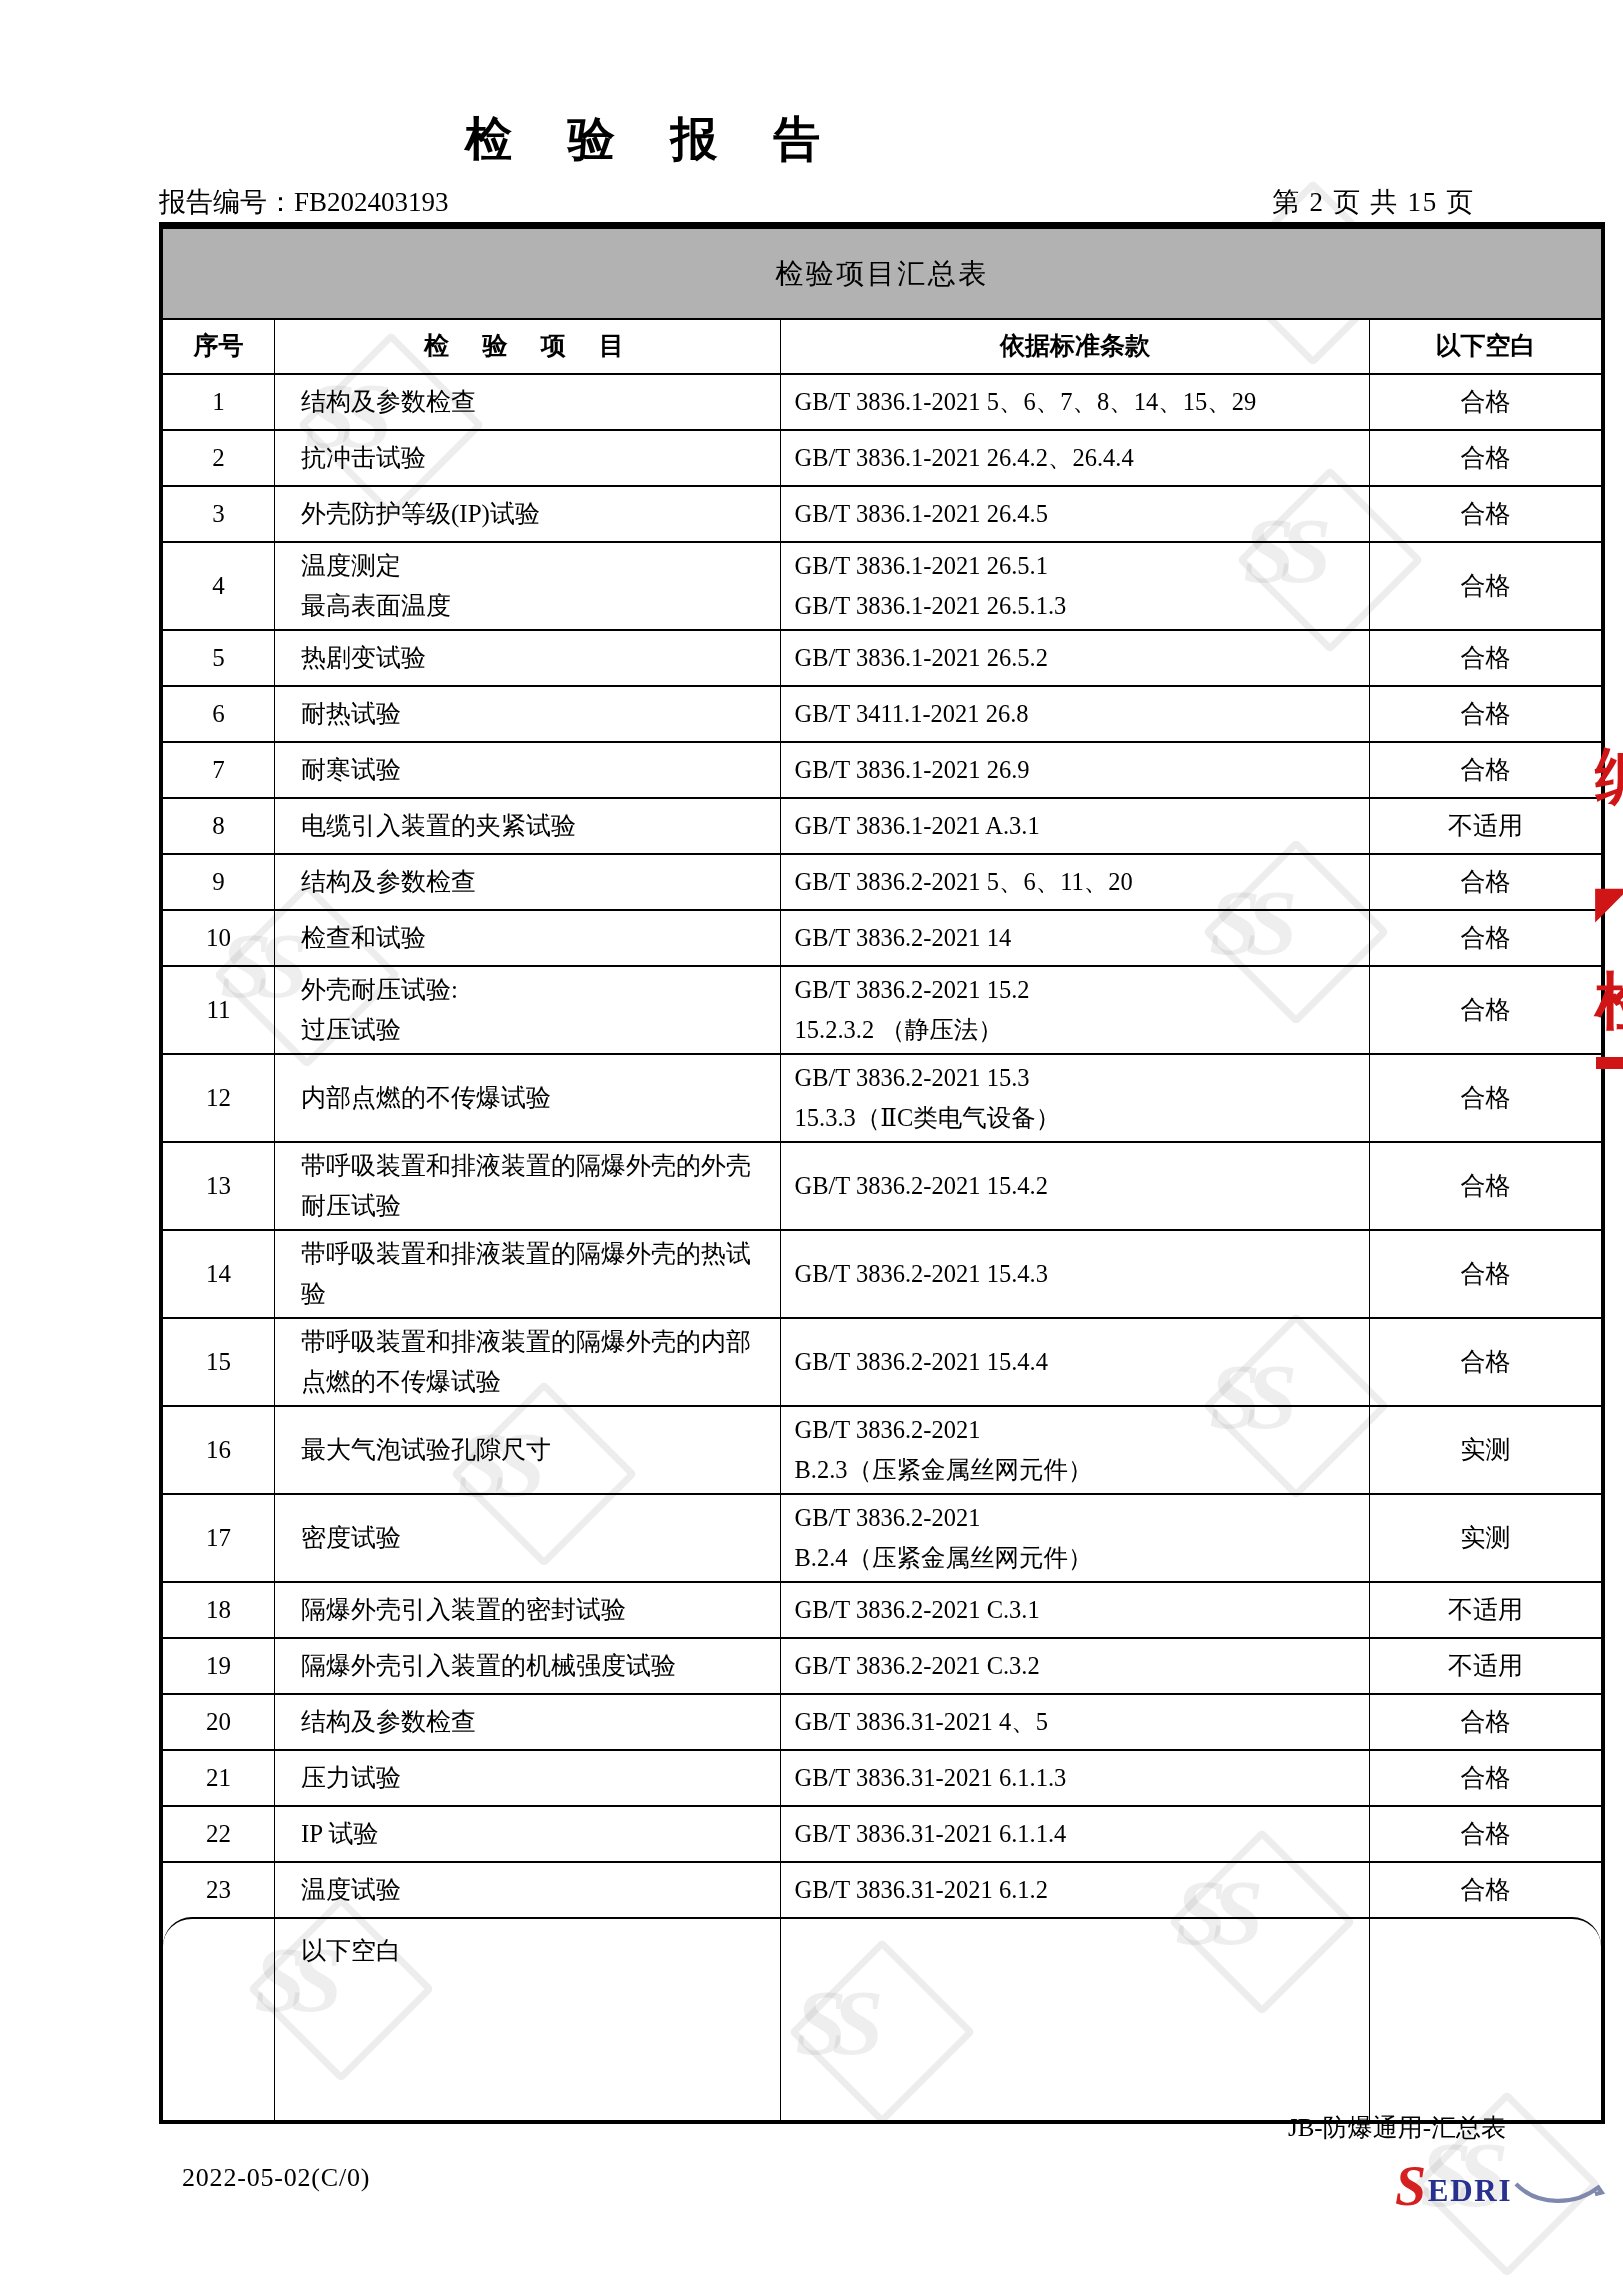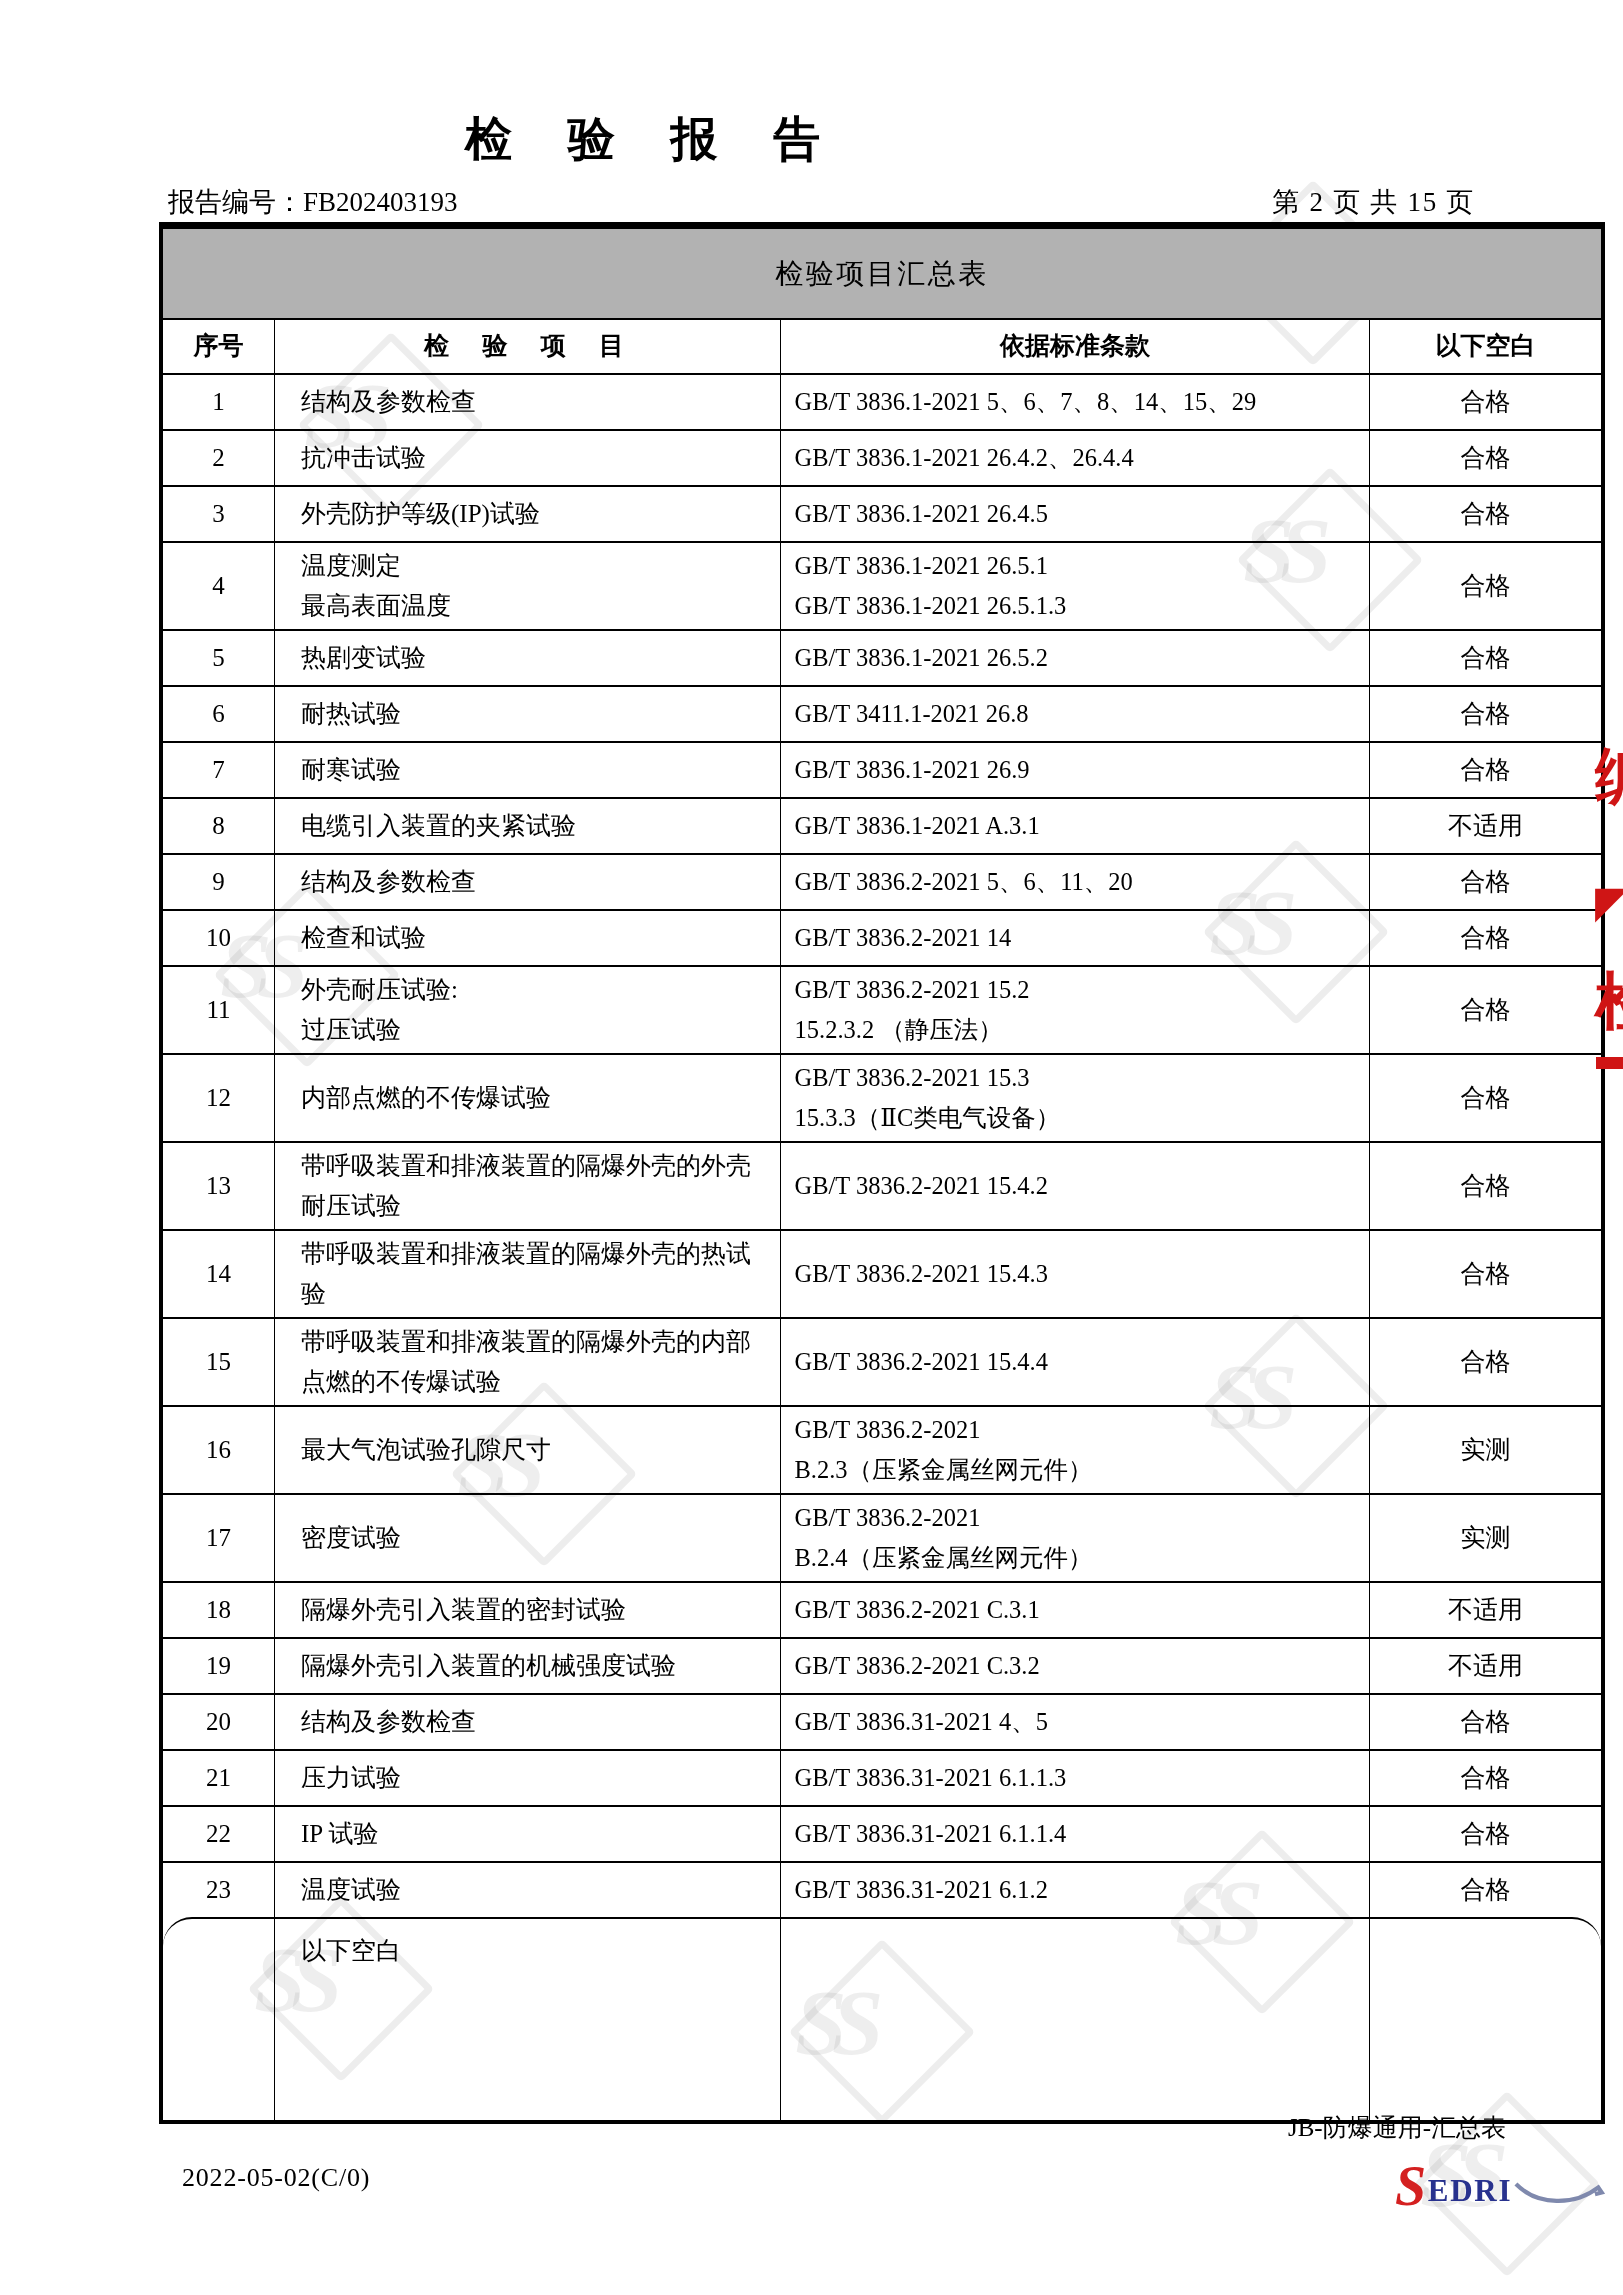--- a/index.html
+++ b/index.html
@@ -5,21 +5,21 @@
   html,body{margin:0;padding:0;}
   body{
     width:1623px;height:2295px;background:#ffffff;position:relative;overflow:hidden;
     font-family:"Liberation Serif","DejaVu Serif",serif;color:#000;
   }
   
   .doc-title{
     position:absolute;top:108px;left:0;width:1307px;text-align:center;
     font-size:47px;font-weight:bold;letter-spacing:22px;white-space:pre;
   }
-  .meta-line{position:absolute;top:184px;left:168px;right:118px;height:37px;font-size:27px;}
+  .meta-line{position:absolute;top:184px;left:159px;right:118px;height:37px;font-size:27px;}
   .report-no{position:absolute;left:0;top:0;}
   .page-info{position:absolute;right:30px;top:0;letter-spacing:1.7px;}
   
   .sum-table{
     position:absolute;left:159px;top:222px;width:1446px;
     border:4.2px solid #000;border-top-width:7.6px;box-sizing:border-box;background:transparent;
   }
   .band{
     height:89px;background:#b2b2b2;display:flex;align-items:center;justify-content:center;
     font-size:28px;letter-spacing:2.5px;box-sizing:border-box;

